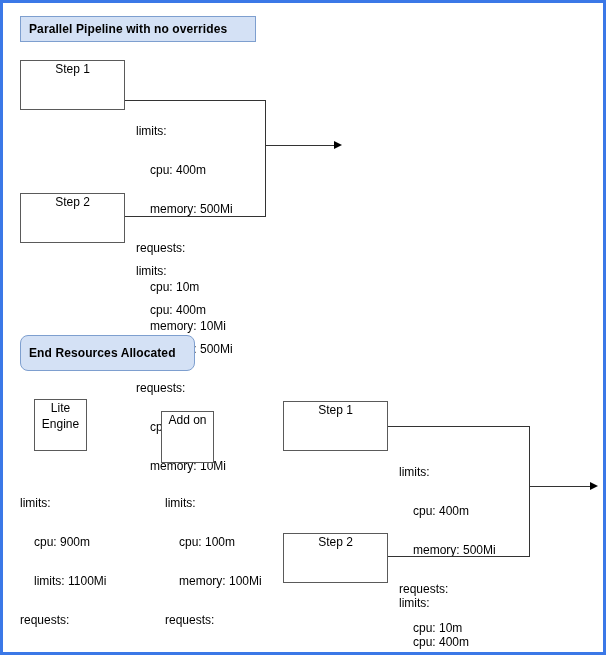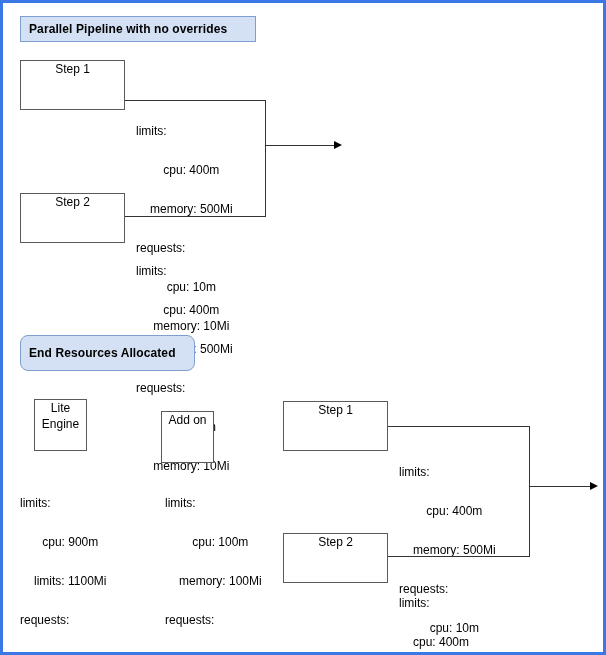--- a/index.html
+++ b/index.html
@@ -54,21 +54,20 @@
     line-height: 13px;
     color: #000000;
     white-space: pre;
   }
   .spec .key {
     display: block;
   }
   .spec .sub {
     display: block;
     padding-left: 14px;
-    text-align: center;
   }
   
   .hline {
     position: absolute;
     height: 0;
     border-top: 1px solid #333333;
   }
   .vline {
     position: absolute;
     width: 0;

